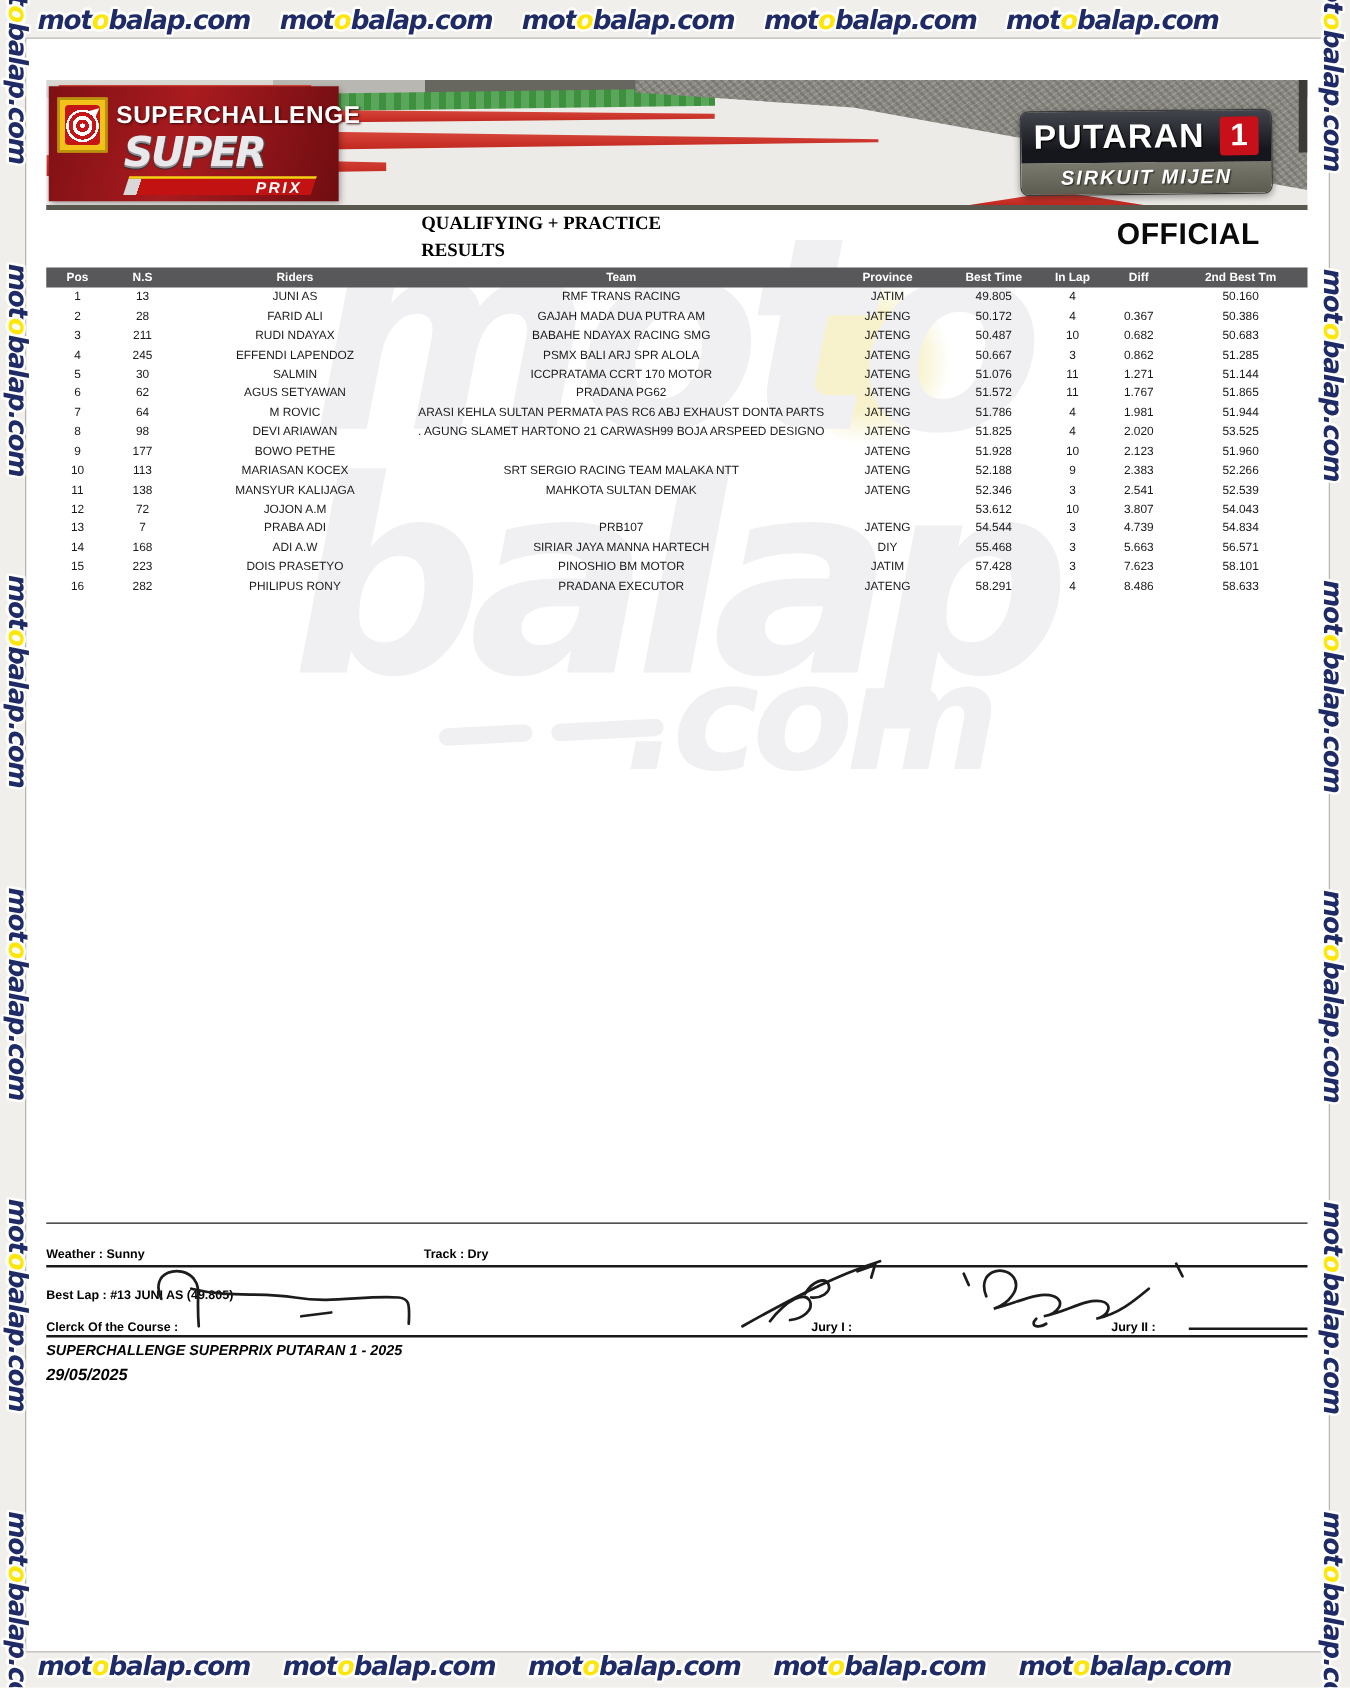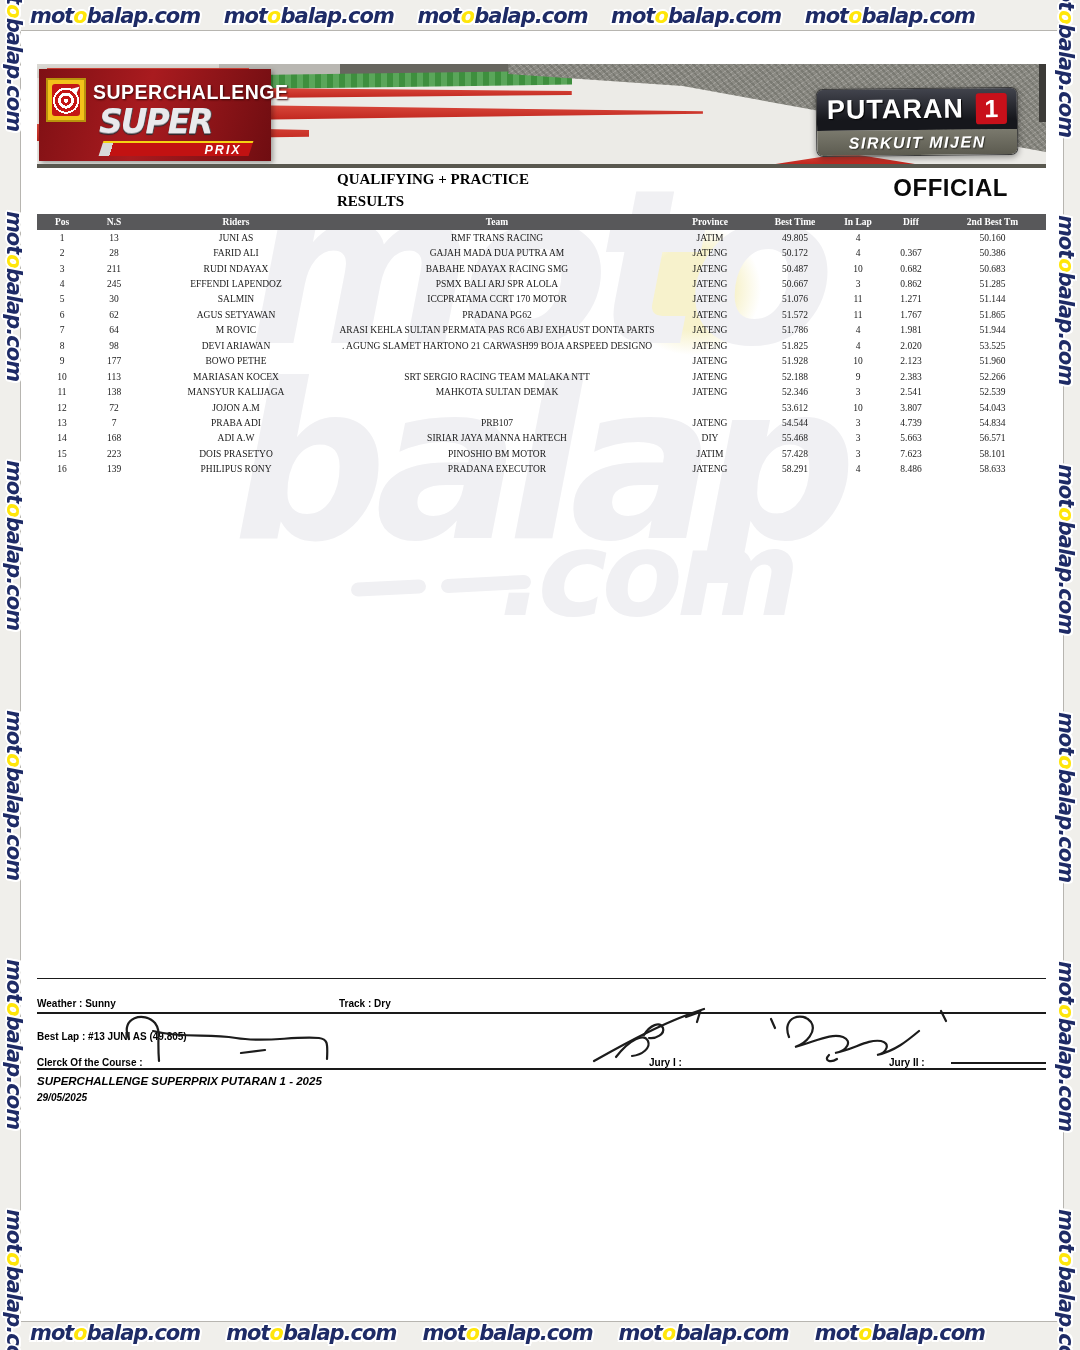--- a/index.html
+++ b/index.html
@@ -92,21 +92,21 @@
   .category-bar{position:absolute;left:16px;top:137px;width:294px;height:46px;background:#9c9b9a;
     border-top:3px solid #7e7d7c;box-sizing:border-box;display:flex;align-items:center;justify-content:center;
     font-weight:700;font-size:17.5px;color:#0d0d0d;z-index:3;}
   .session-block{position:absolute;left:316px;top:137px;z-index:3;font-weight:700;font-size:15px;
     color:#000;line-height:22px;font-family:Liberation Serif, serif;}
   .official{position:absolute;right:55px;top:143px;z-index:3;font-weight:900;font-size:24px;
     color:#0a0a0a;letter-spacing:0.5px;}
 
   
   .rtable{position:absolute;left:16px;top:183px;width:1009px;z-index:2;}
-  .thead,.trow{display:grid;grid-template-columns:50px 54px 190px 332px 94px 76px 50px 56px 107px;font-family:Liberation Serif, serif;}
+  .thead,.trow{display:grid;grid-template-columns:50px 54px 190px 332px 94px 76px 50px 56px 107px;}
   .thead{background:#58585a;height:16px;}
   .thead .hc{display:flex;align-items:center;justify-content:center;color:#fff;font-weight:700;
     font-size:9.5px;white-space:nowrap;}
   .trow{height:15.45px;background:transparent;}
   .trow .c{display:flex;align-items:center;justify-content:center;font-size:9.5px;color:#1a1a1a;
     white-space:nowrap;overflow:hidden;}
 
   
   .rule{position:absolute;background:#1a1a1a;z-index:3;}
   .rule1{left:16px;top:947px;width:1009px;height:1px;}
@@ -114,21 +114,21 @@
   .rule3{left:16px;top:1037px;width:1009px;height:2px;}
   .rule3b{left:930px;top:1031px;width:95px;height:2px;}
   .f-text{position:absolute;font-weight:700;font-size:10px;color:#000;z-index:3;white-space:nowrap;}
   .bestlap{left:16px;top:1000px;}
   .weather{left:16px;top:967px;}
   .track{left:318px;top:967px;}
   .clerk-label{left:16px;top:1026px;}
   .jury1-label{left:628px;top:1026px;}
   .jury2-label{left:868px;top:1026px;}
   .event-line{left:16px;top:1044px;font-style:italic;font-size:11.5px;}
-  .date-line{left:16px;top:1061px;font-style:italic;font-size:10px;}
+  .date-line{left:16px;top:1061px;font-style:italic;font-size:13px;}
   .sig{position:absolute;z-index:4;}
   .sig path{fill:none;stroke:#1c1c1c;stroke-width:2.2;stroke-linecap:round;}
   .sig-clerk{left:70px;top:978px;}
   .sig-jury1{left:565px;top:974px;}
   .sig-jury2{left:738px;top:972px;}
 </style>
 </head>
 <body>
 
 <div class="canvas">
@@ -419,21 +419,21 @@
     <div class="c">PINOSHIO BM MOTOR</div>
     <div class="c">JATIM</div>
     <div class="c">57.428</div>
     <div class="c">3</div>
     <div class="c">7.623</div>
     <div class="c">58.101</div>
   </div>
 
   <div class="trow">
     <div class="c">16</div>
-    <div class="c">139</div>
+    <div class="c">282</div>
     <div class="c">PHILIPUS RONY</div>
     <div class="c">PRADANA EXECUTOR</div>
     <div class="c">JATENG</div>
     <div class="c">58.291</div>
     <div class="c">4</div>
     <div class="c">8.486</div>
     <div class="c">58.633</div>
   </div>
 </div>
     </div>

